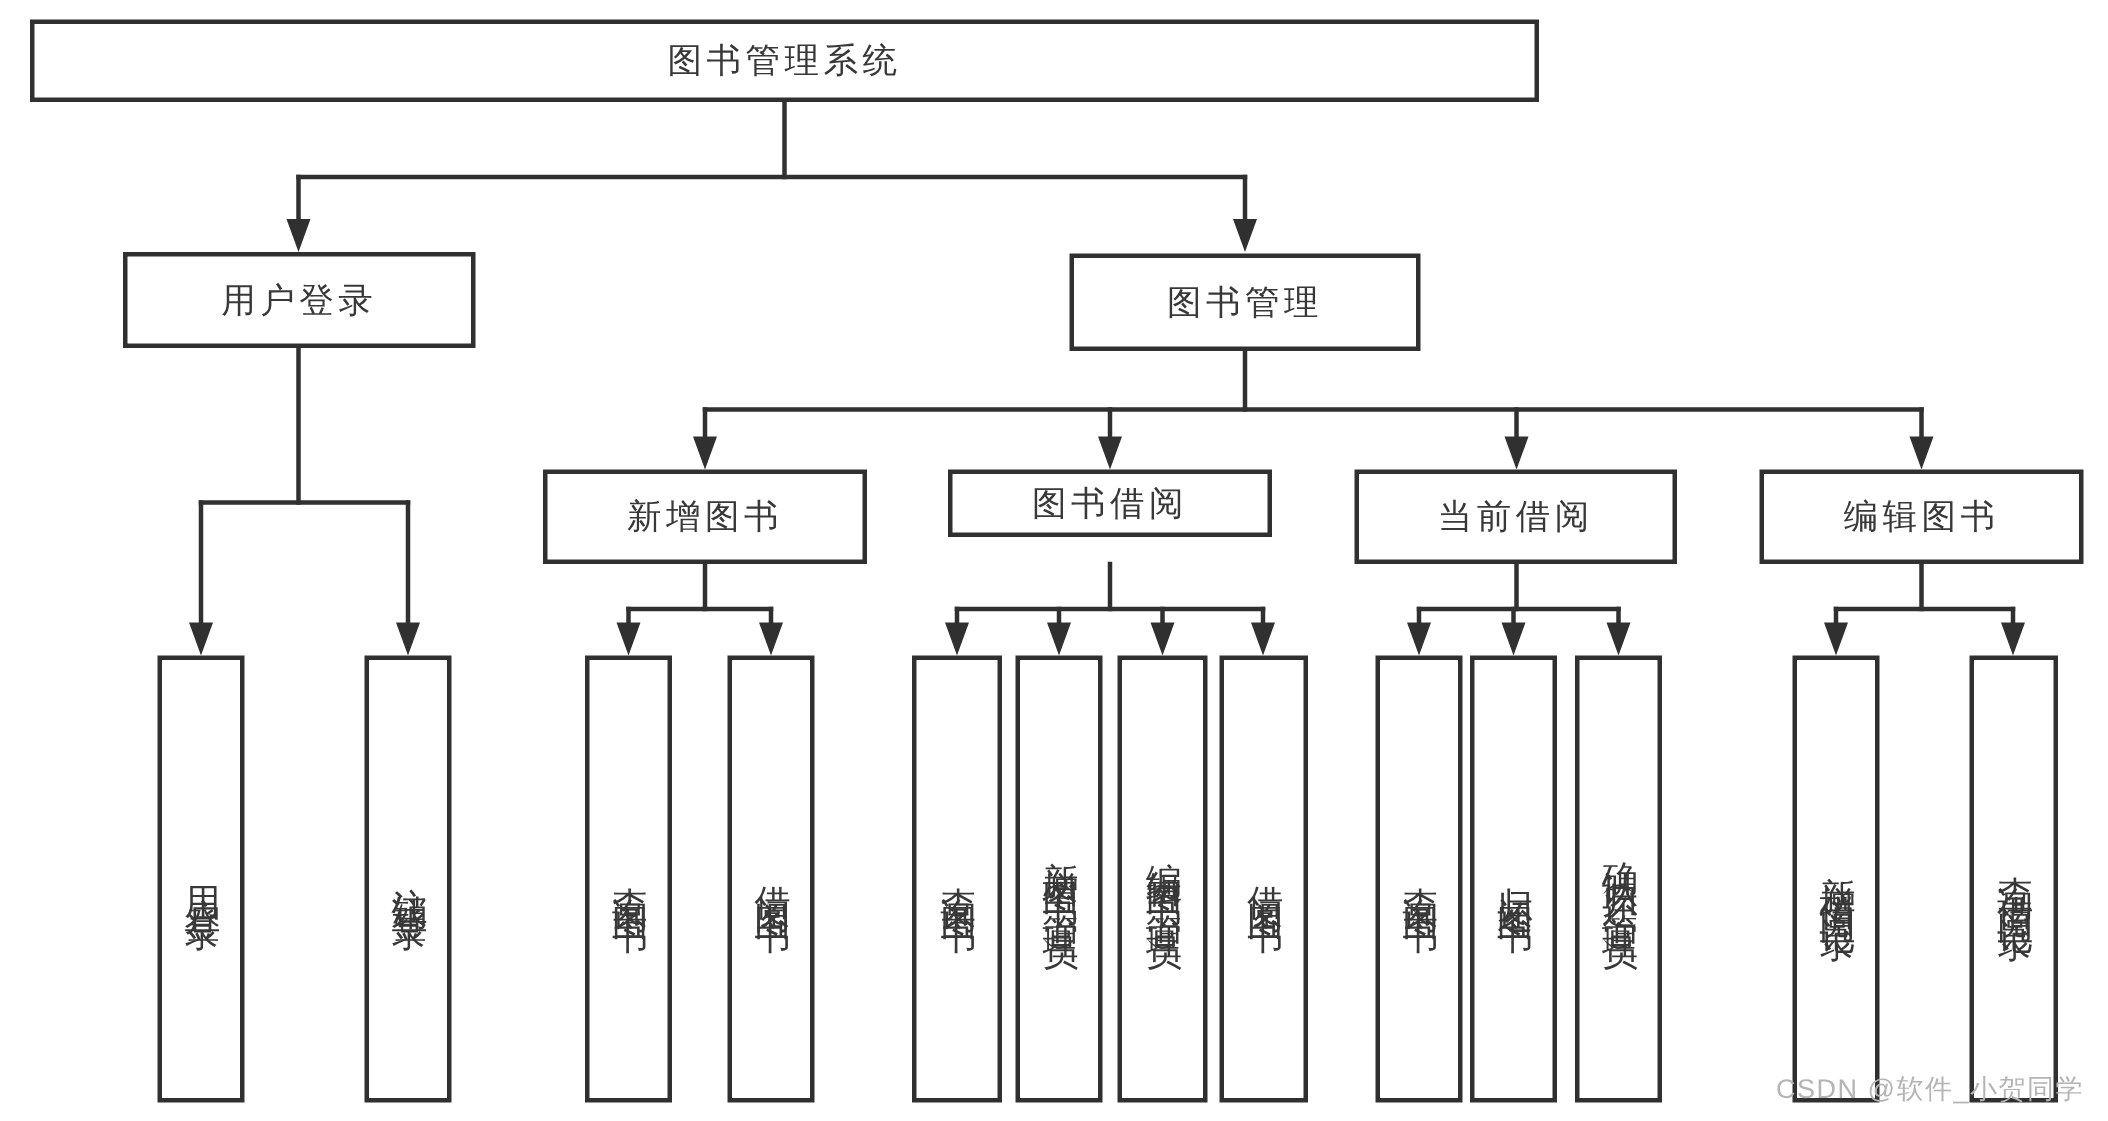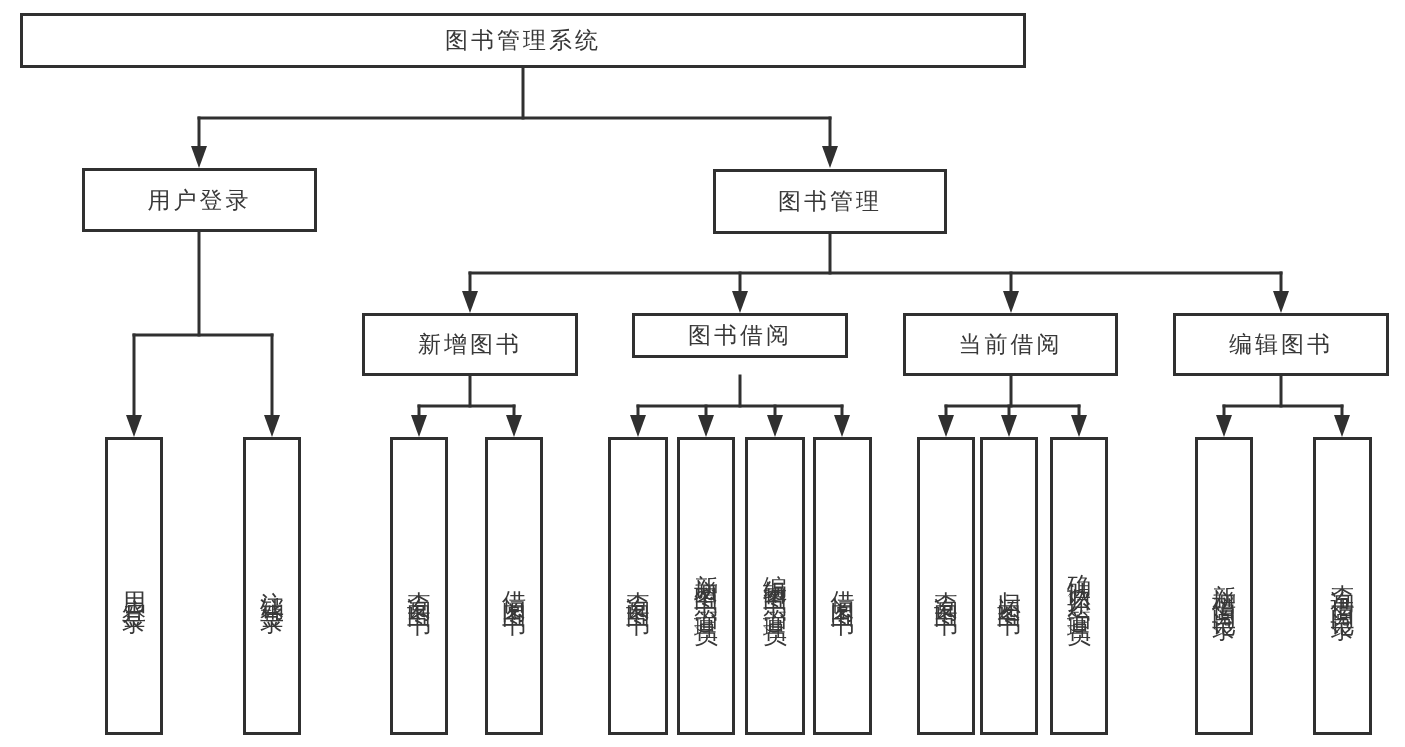--- a/index.html
+++ b/index.html
@@ -130,14 +130,15 @@
   <div class="vbox" style="left:745px;top:437px;width:60px;height:298px;">编辑图书（管理员）</div>
   <div class="vbox" style="left:813px;top:437px;width:59px;height:298px;">借阅图书</div>
 
   <div class="vbox" style="left:917px;top:437px;width:58px;height:298px;">查询图书</div>
   <div class="vbox" style="left:980px;top:437px;width:58px;height:298px;">归还图书</div>
   <div class="vbox" style="left:1050px;top:437px;width:58px;height:298px;">确认归还（管理员）</div>
 
   <div class="vbox" style="left:1195px;top:437px;width:58px;height:298px;">新增借阅记录</div>
   <div class="vbox" style="left:1313px;top:437px;width:59px;height:298px;">查询借阅记录</div>
 
+  <div class="watermark">CSDN @软件_小贺同学</div>
 
 </div>
 
 </body></html>

